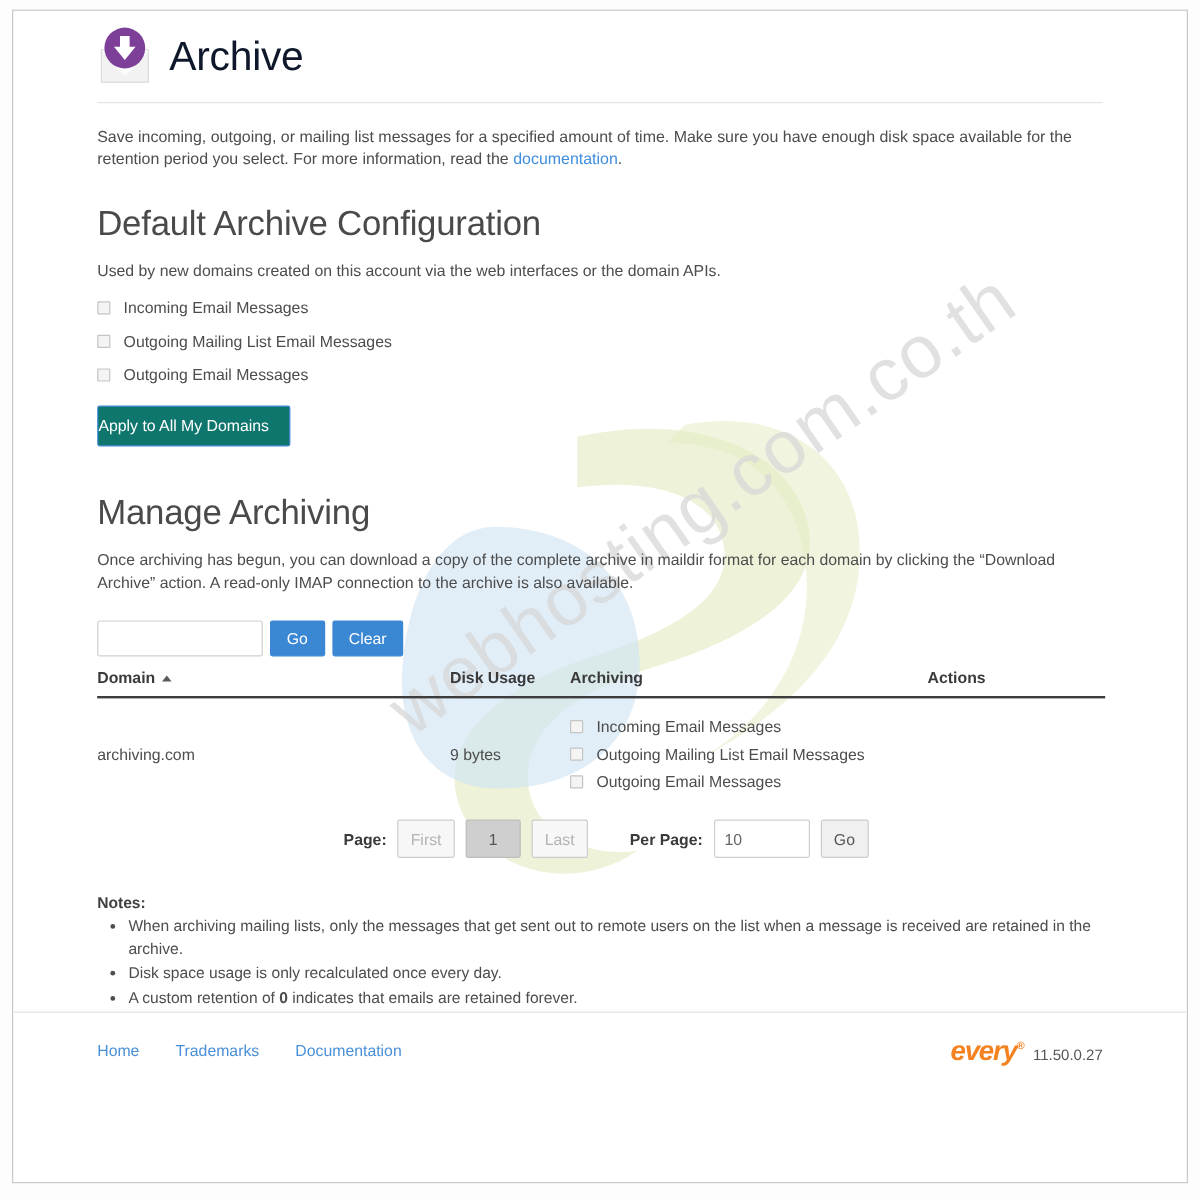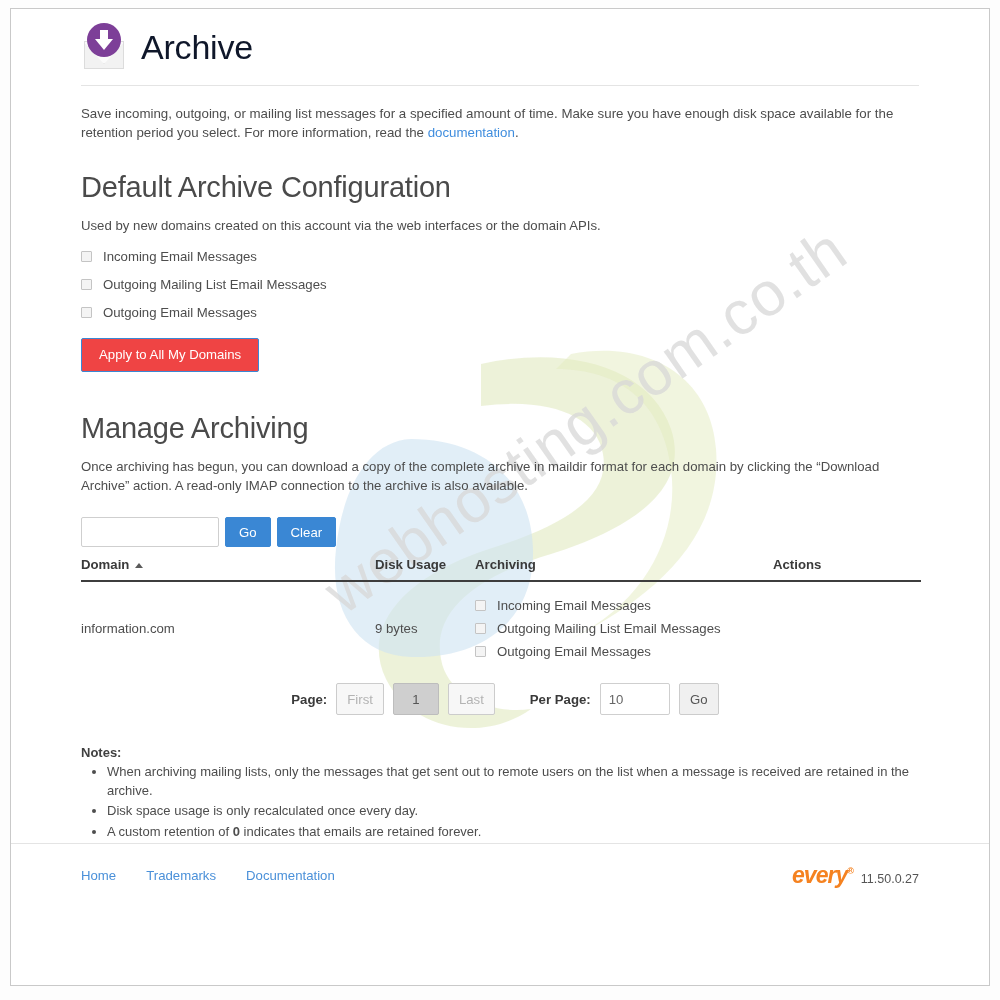--- a/index.html
+++ b/index.html
@@ -143,25 +143,25 @@
     background: #f4f4f4;
     border-radius: 1px;
     flex: none;
     margin-right: 11px;
   }
   .cb-label { font-size: 13.2px; color: #4d4d4d; }
 
   
   .btn-primary {
     display: inline-block;
-    background: #ef4444;
+    background: #0f766e;
     border: 1px solid #3a87d4;
     color: #ffffff;
     font-size: 13.2px;
-    padding: 9px 17px 10px 17px;
+    padding: 9px 17px 10px 0;
     border-radius: 2px;
     cursor: pointer;
     font-family: inherit;
     line-height: 1;
   }
   .apply-wrap { margin: 18px 70px 0 70px; }
 
   
   .search-row {
     margin: 22px 70px 0 70px;
@@ -258,21 +258,21 @@
     background: #cfcfcf;
     border-color: #bdbdbd;
     color: #555;
   }
   .pbtn.go {
     color: #555;
     background: #f0f0f0;
     min-width: 40px;
   }
   .perpage-input {
-    width: 70px; height: 32px;
+    width: 80px; height: 32px;
     border: 1px solid #cfcfcf;
     border-radius: 2px;
     background: #fff;
     font-size: 13.2px;
     color: #666;
     padding: 0 8px;
     font-family: inherit;
   }
   .gap-left { margin-left: 26px; }
 
@@ -372,21 +372,21 @@
 
       <div class="tbl">
         <div class="tbl-head">
           <div class="th c-domain"><span>Domain</span><span class="sort-arrow"></span></div>
           <div class="th c-disk">Disk Usage</div>
           <div class="th c-arch">Archiving</div>
           <div class="th c-act">Actions</div>
         </div>
 
         <div class="tbl-row">
-          <div class="td c-domain">information.com</div>
+          <div class="td c-domain">archiving.com</div>
           <div class="td c-disk">9 bytes</div>
           <div class="td c-arch">
             <div class="arch-item">
               <span class="cbox"></span>
               <span class="cb-label">Incoming Email Messages</span>
             </div>
             <div class="arch-item">
               <span class="cbox"></span>
               <span class="cb-label">Outgoing Mailing List Email Messages</span>
             </div>

